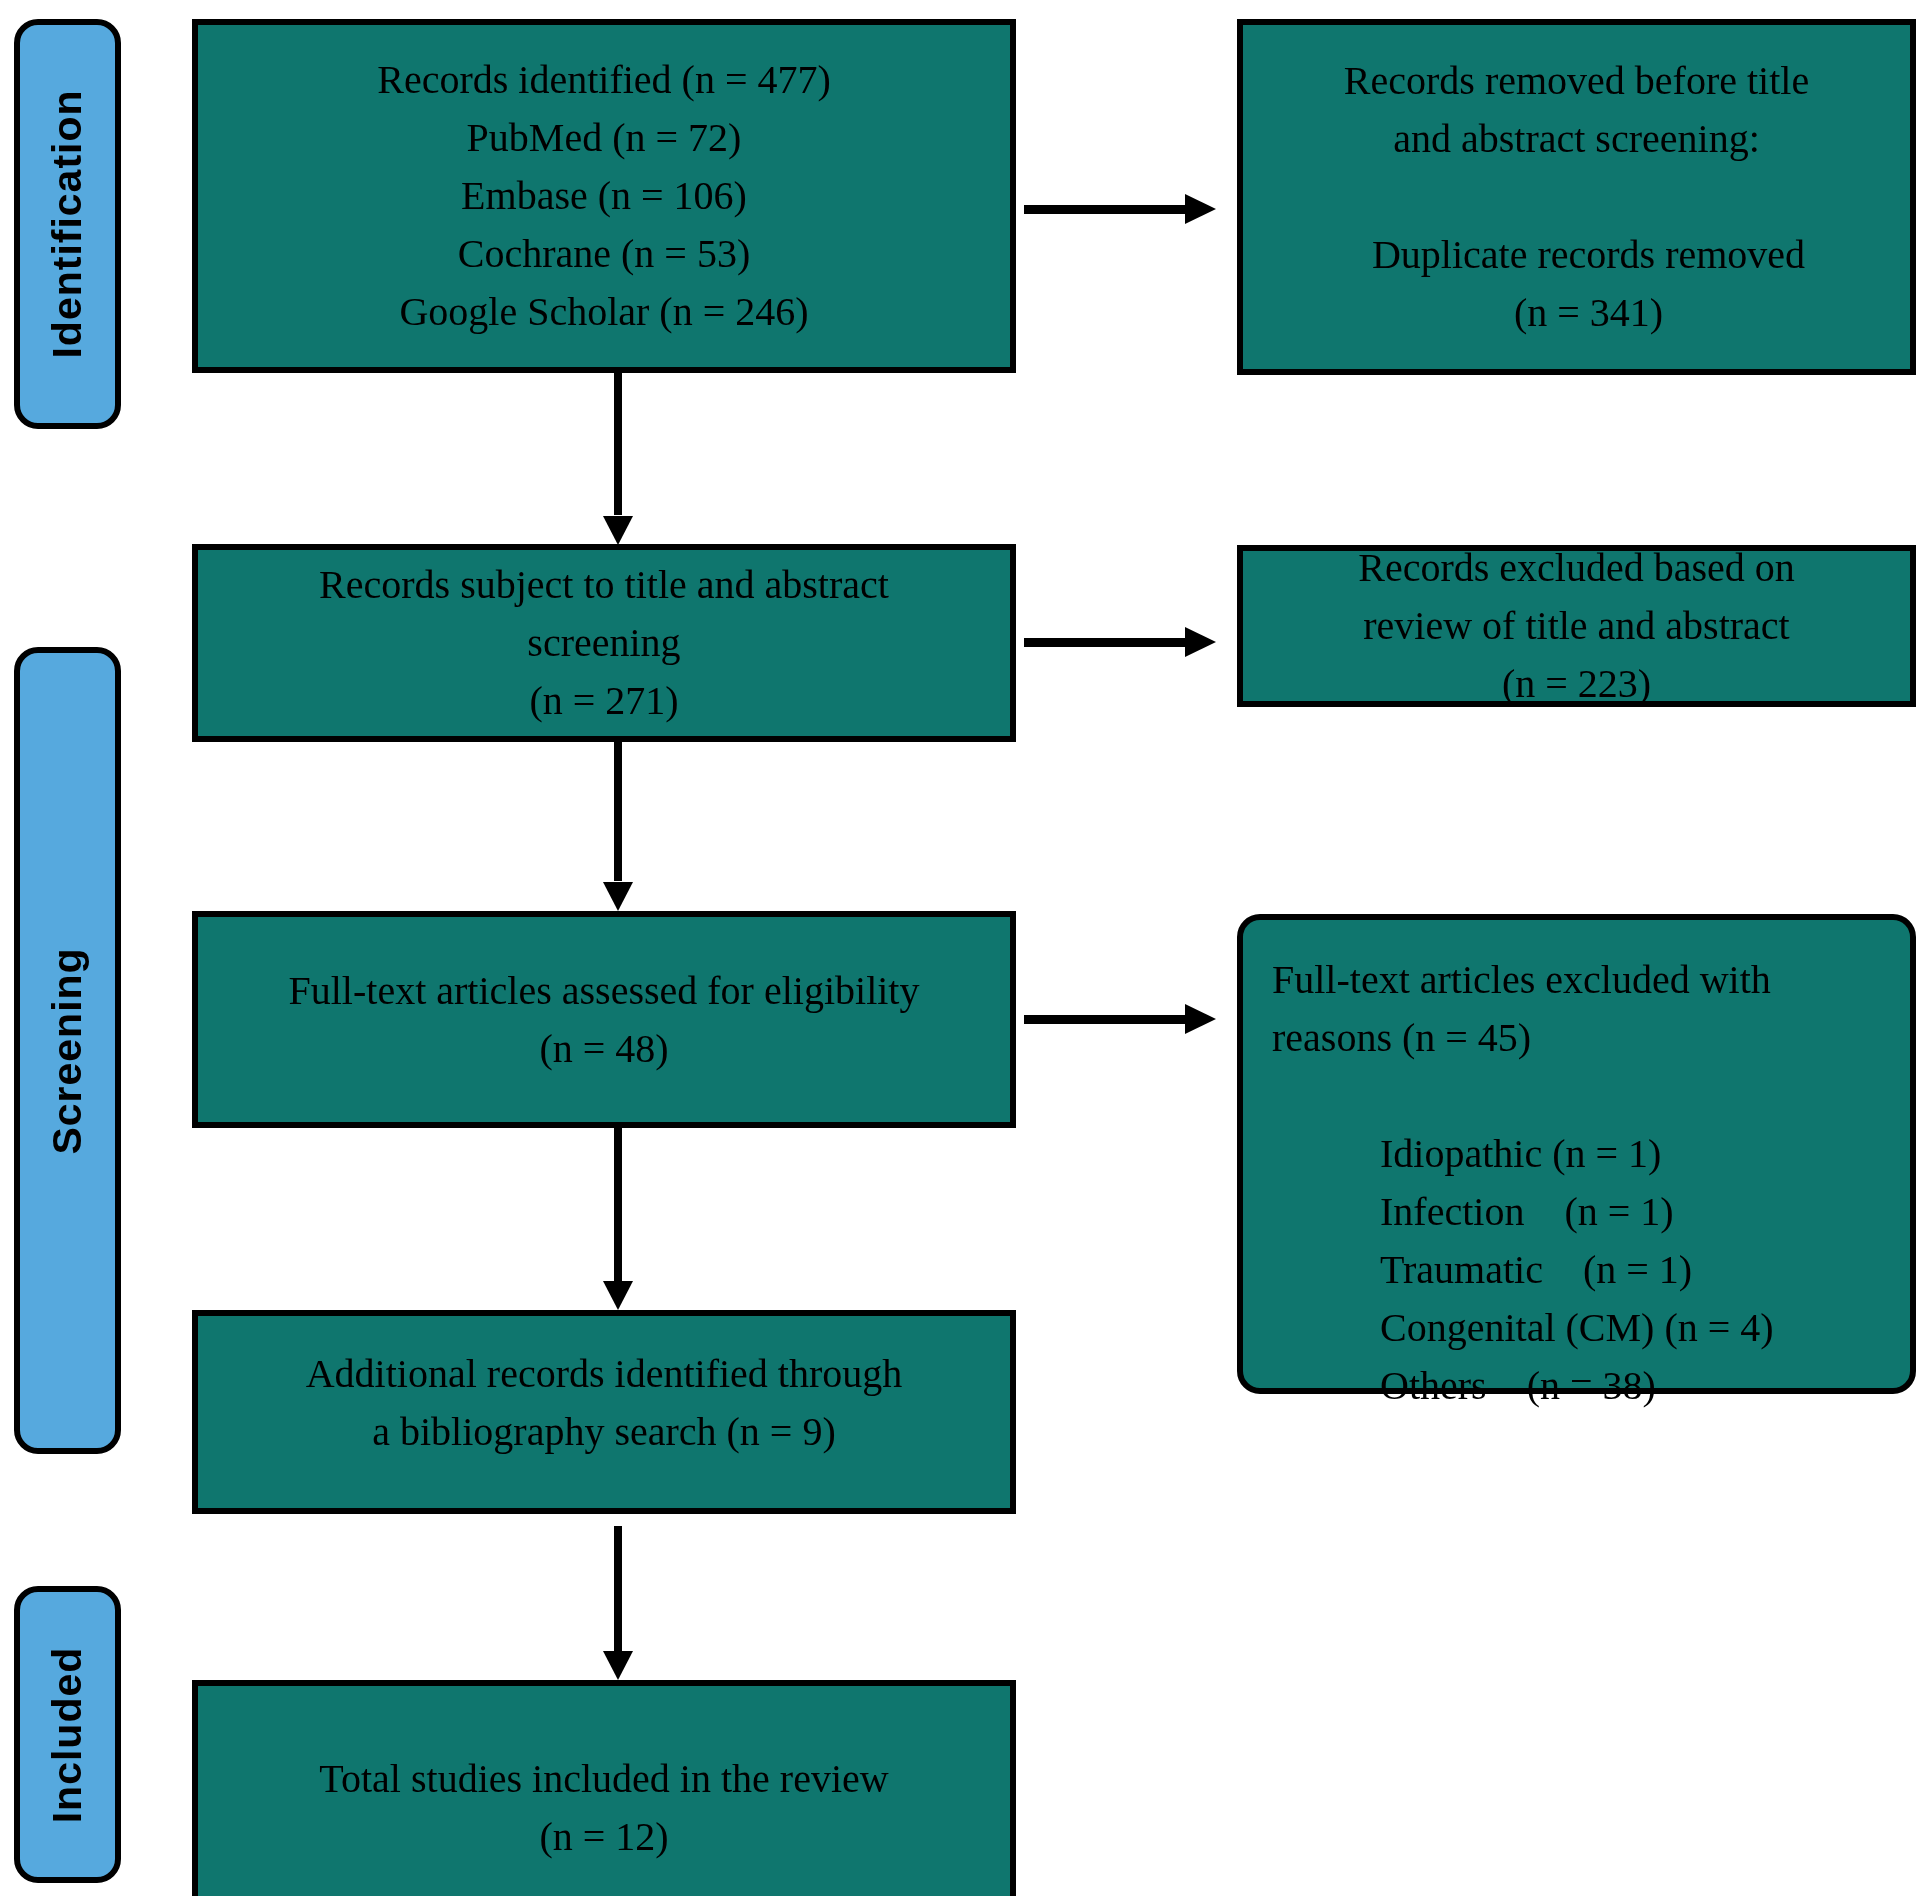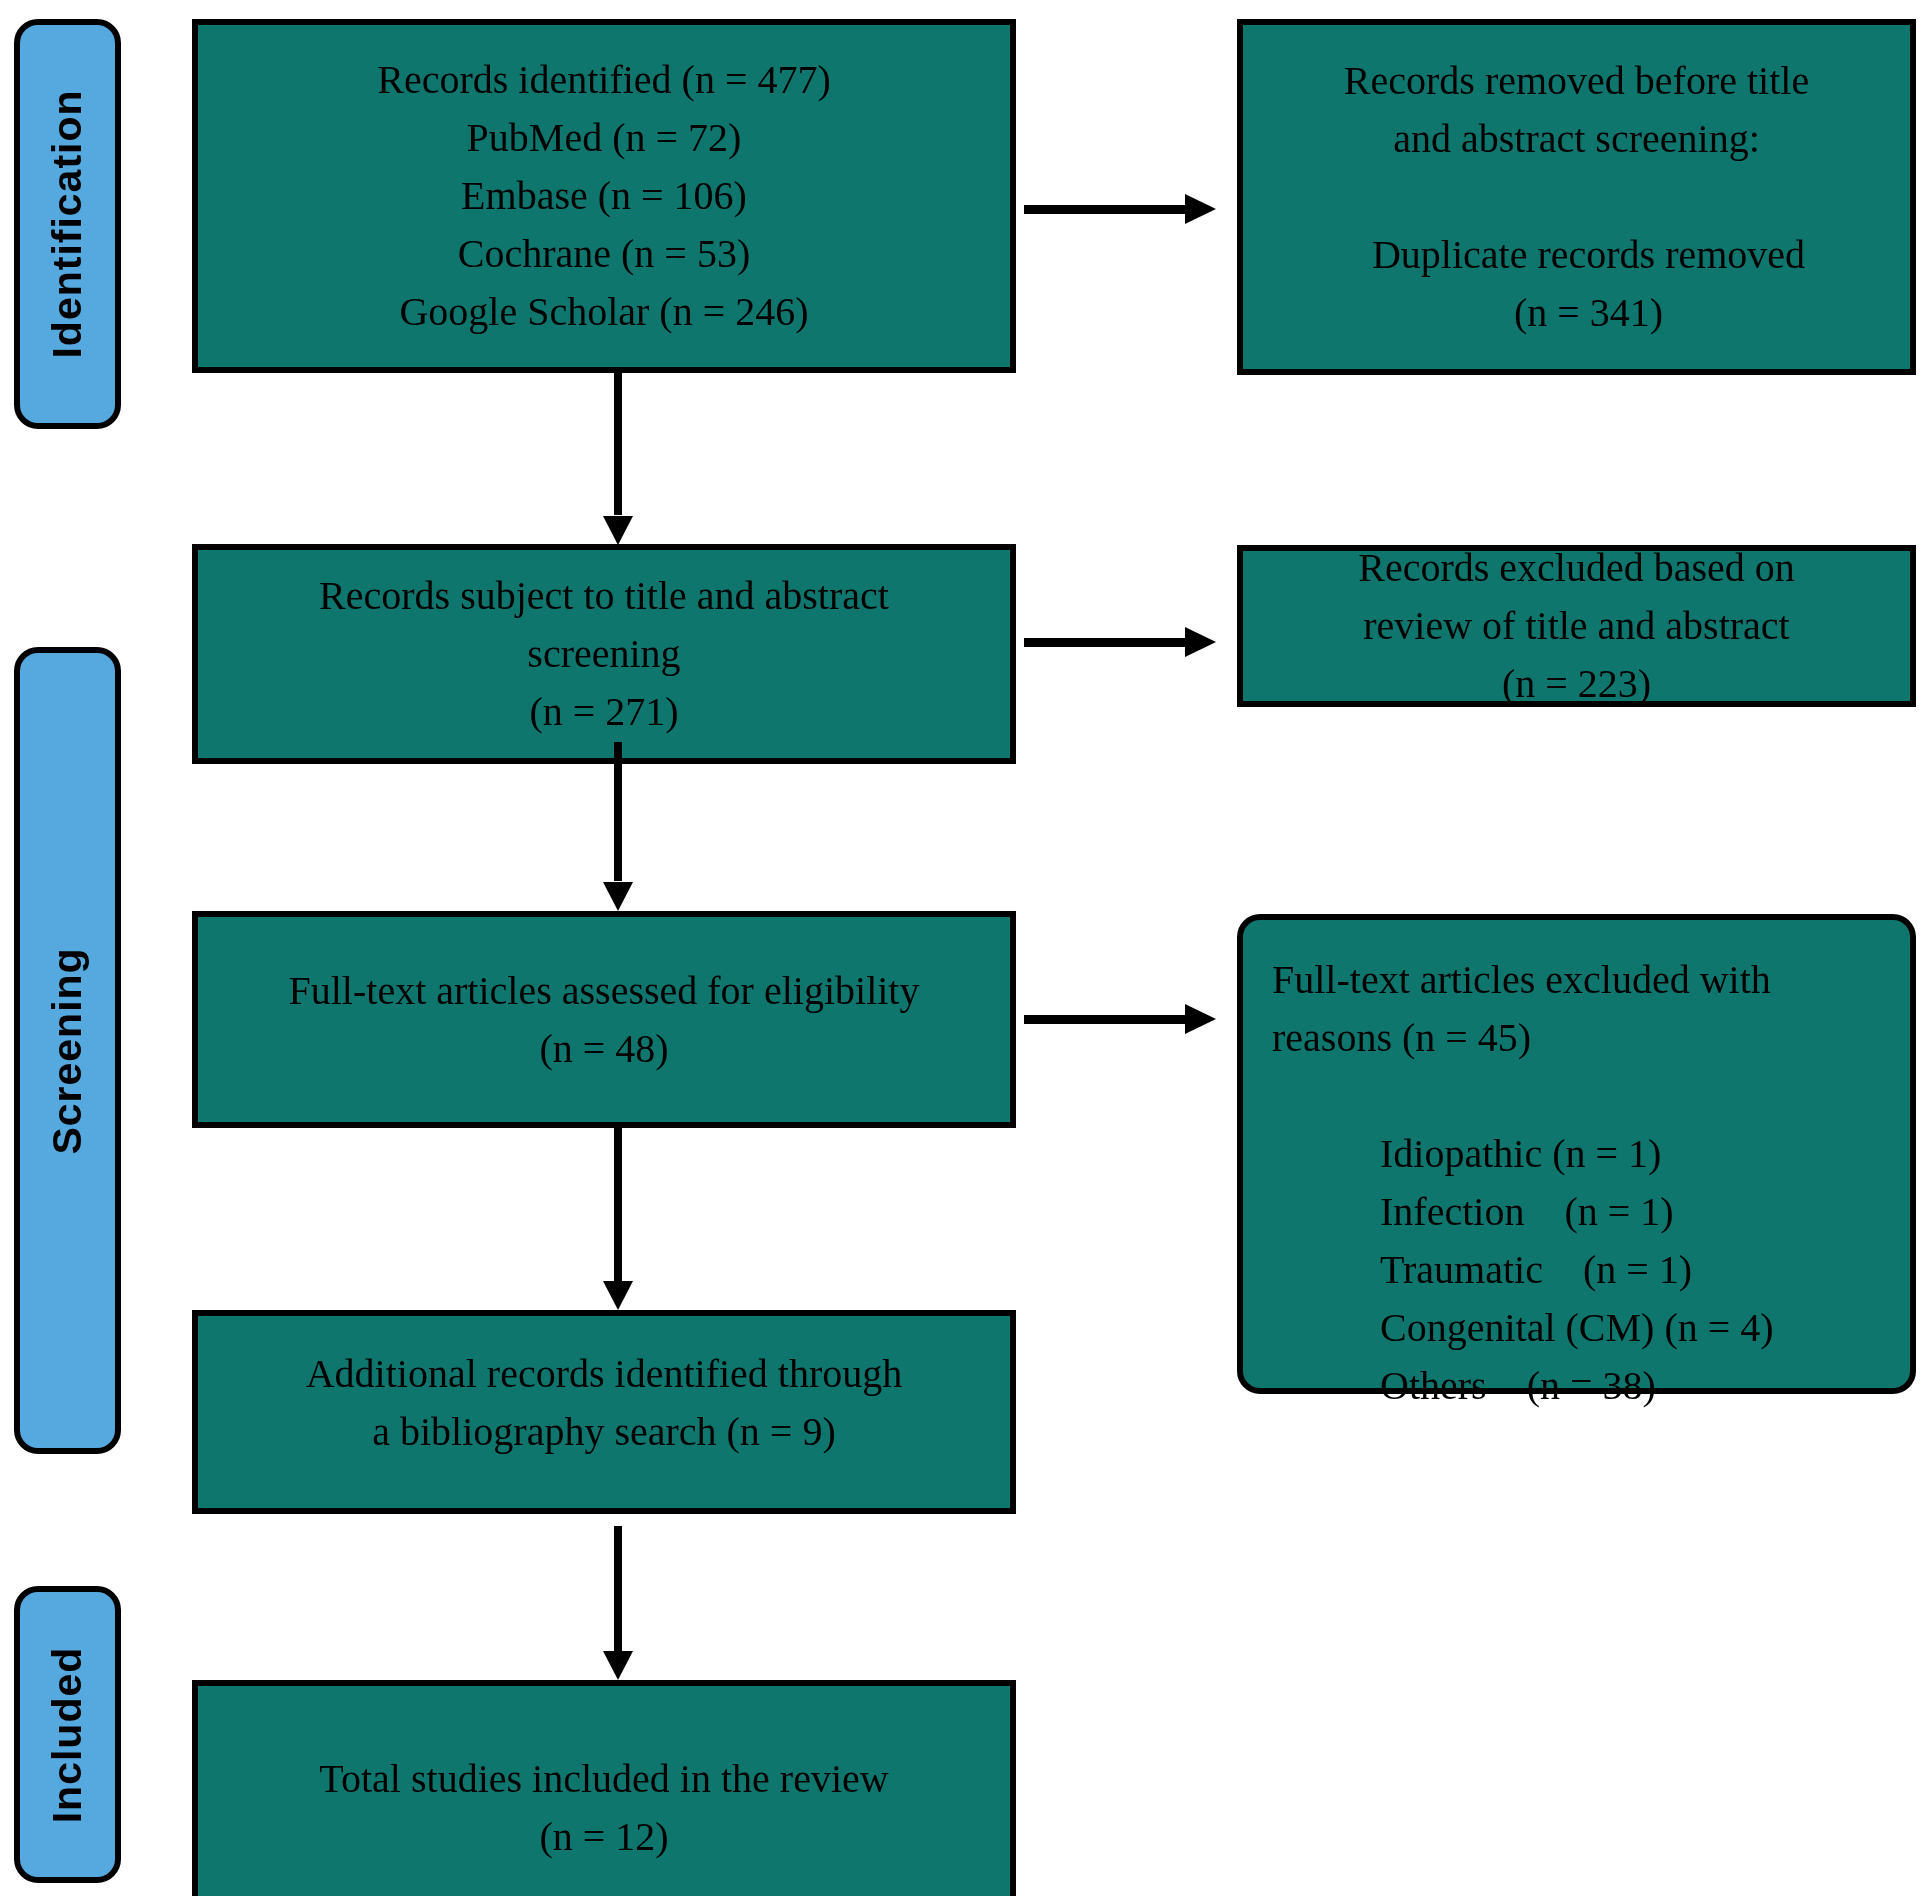--- a/index.html
+++ b/index.html
@@ -52,21 +52,21 @@
     font-size: 40px;
     line-height: 58px;
   }
   .fbox .ln { white-space: pre; }
 
   .col-left  { left: 192px;  width: 824px; }
   .col-right { left: 1237px; width: 679px; }
 
   .box-identified   { top: 19px;   height: 354px; }
   .box-removed      { top: 19px;   height: 356px; }
-  .box-screened     { top: 544px; height: 220px; }
+  .box-screened     { top: 544px; height: 198px; }
   .box-excluded-ta  { top: 545px; height: 162px; }
   .box-fulltext     { top: 911px; height: 217px; }
   .box-ft-excluded  {
     top: 914px; height: 480px;
     align-items: flex-start;
     justify-content: flex-start;
     text-align: left;
     padding: 31px 15px 0 29px;
     border-radius: 23px;
   }

